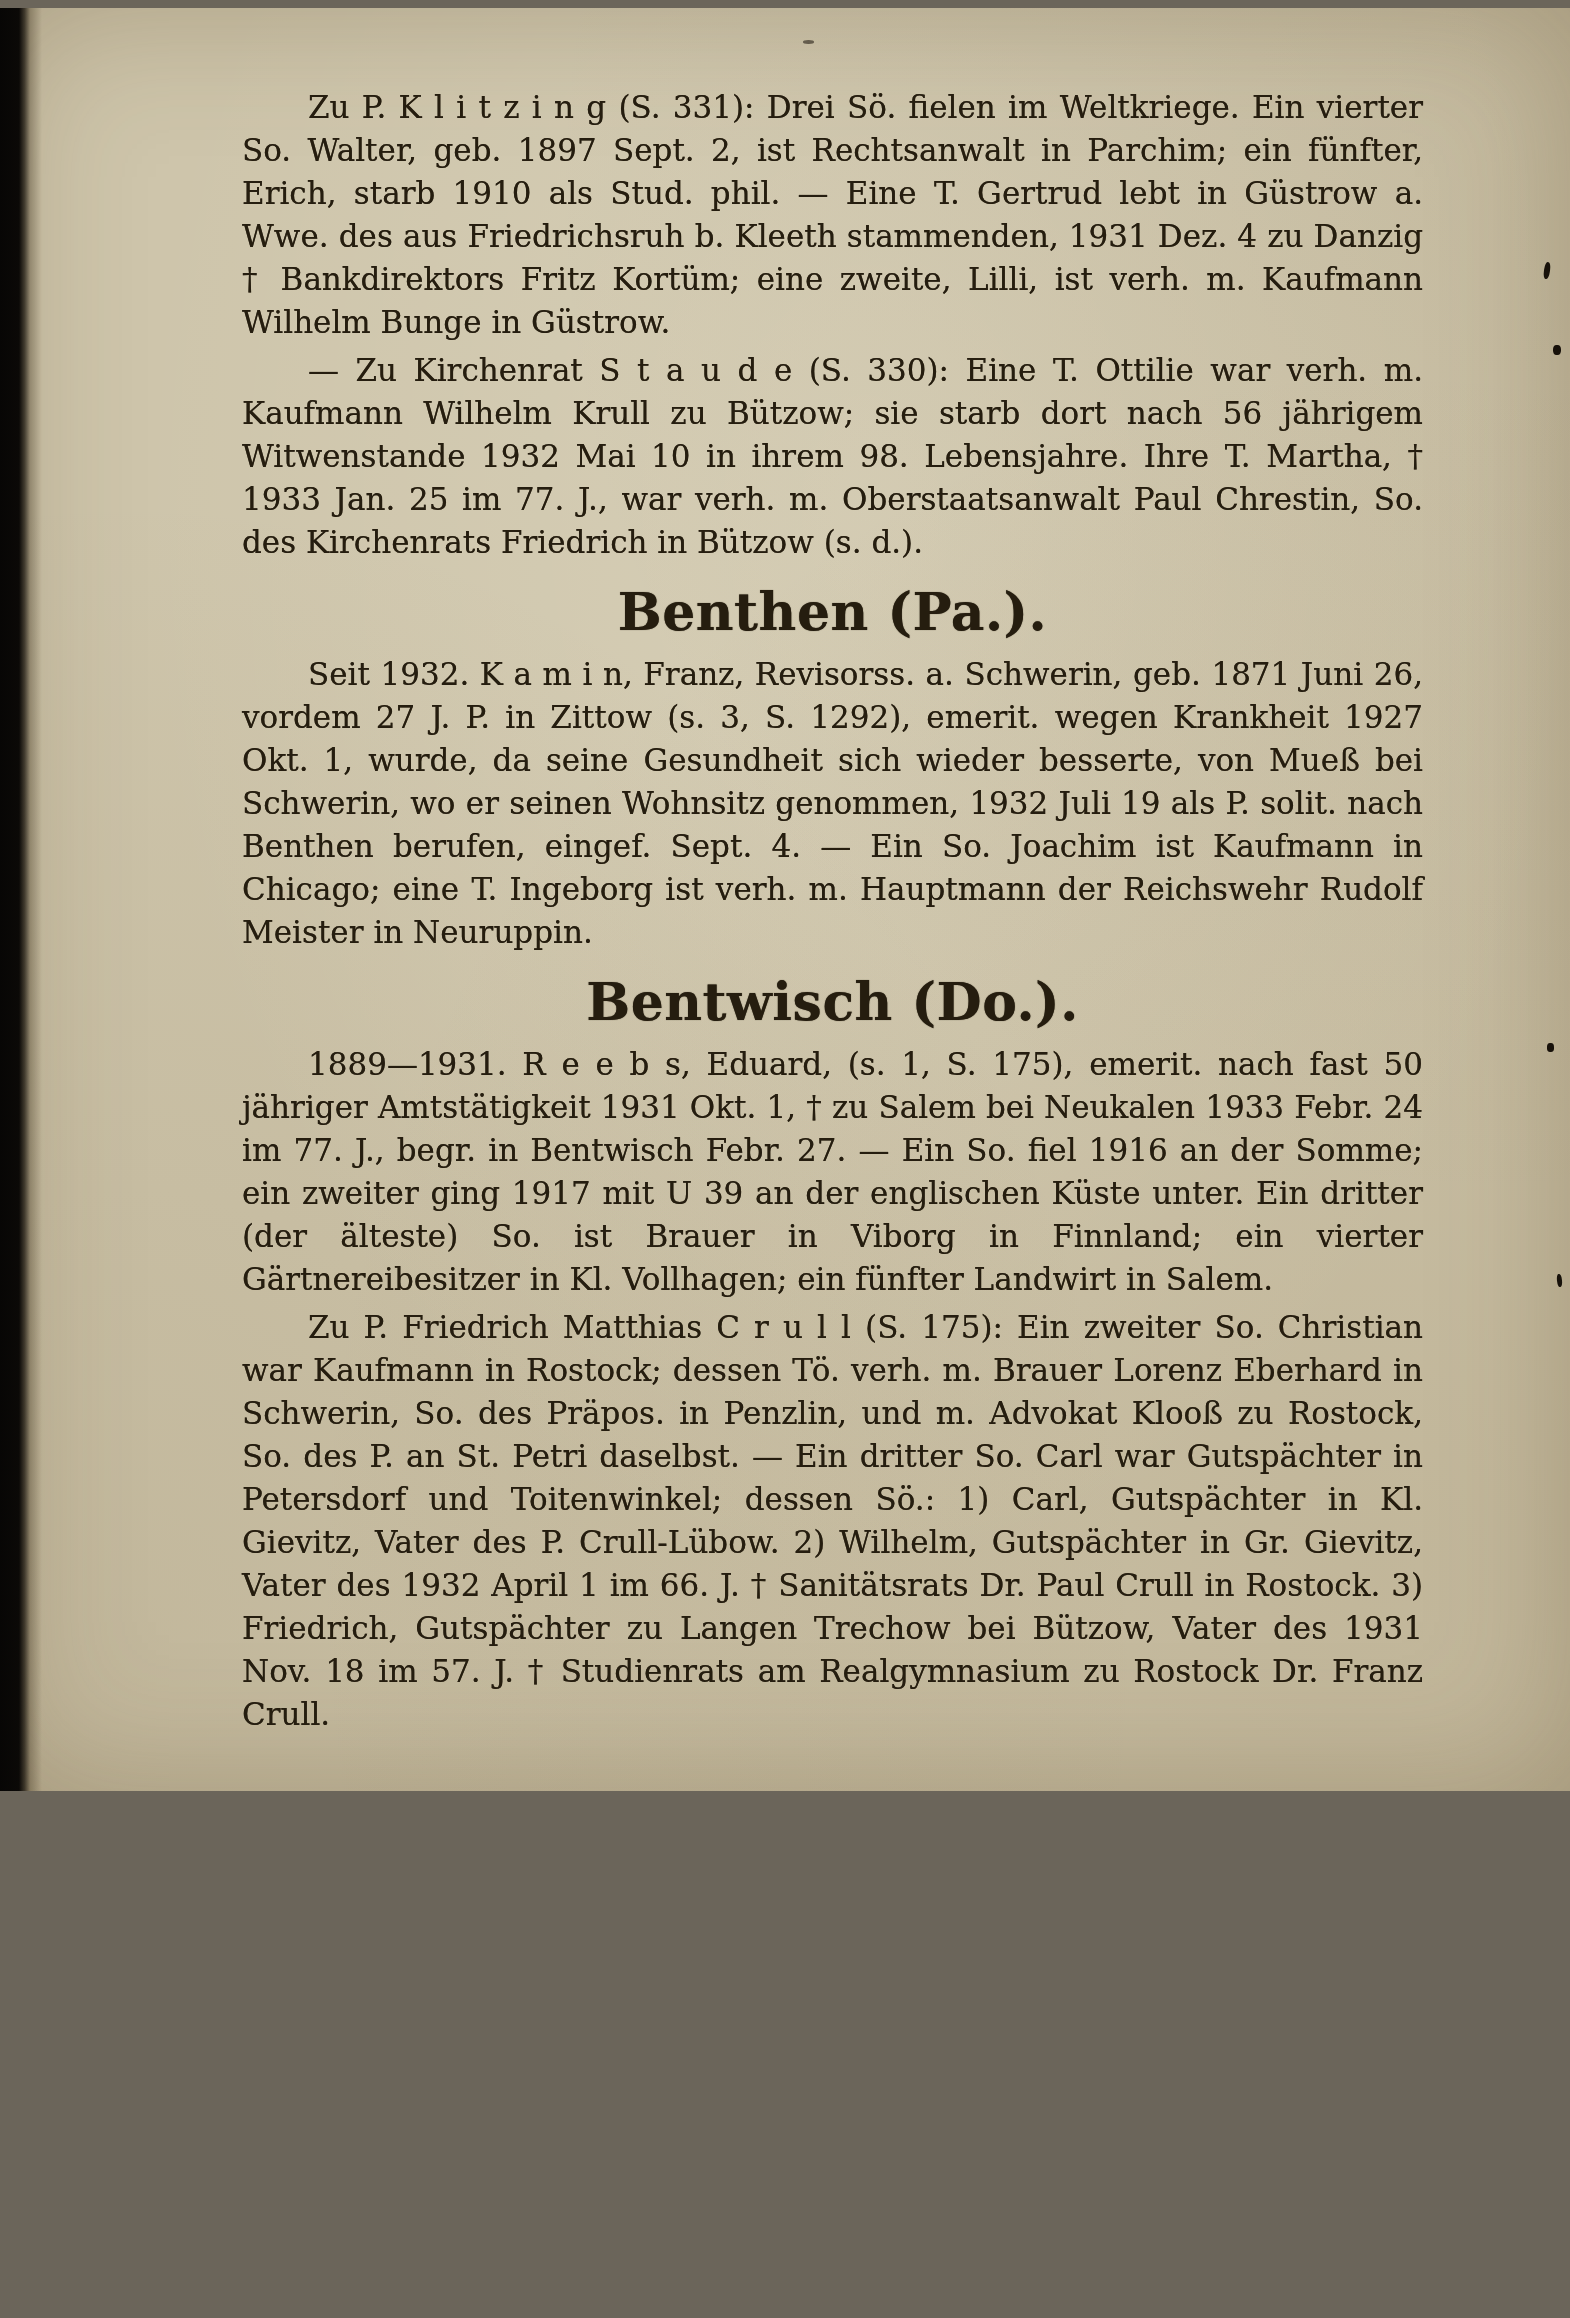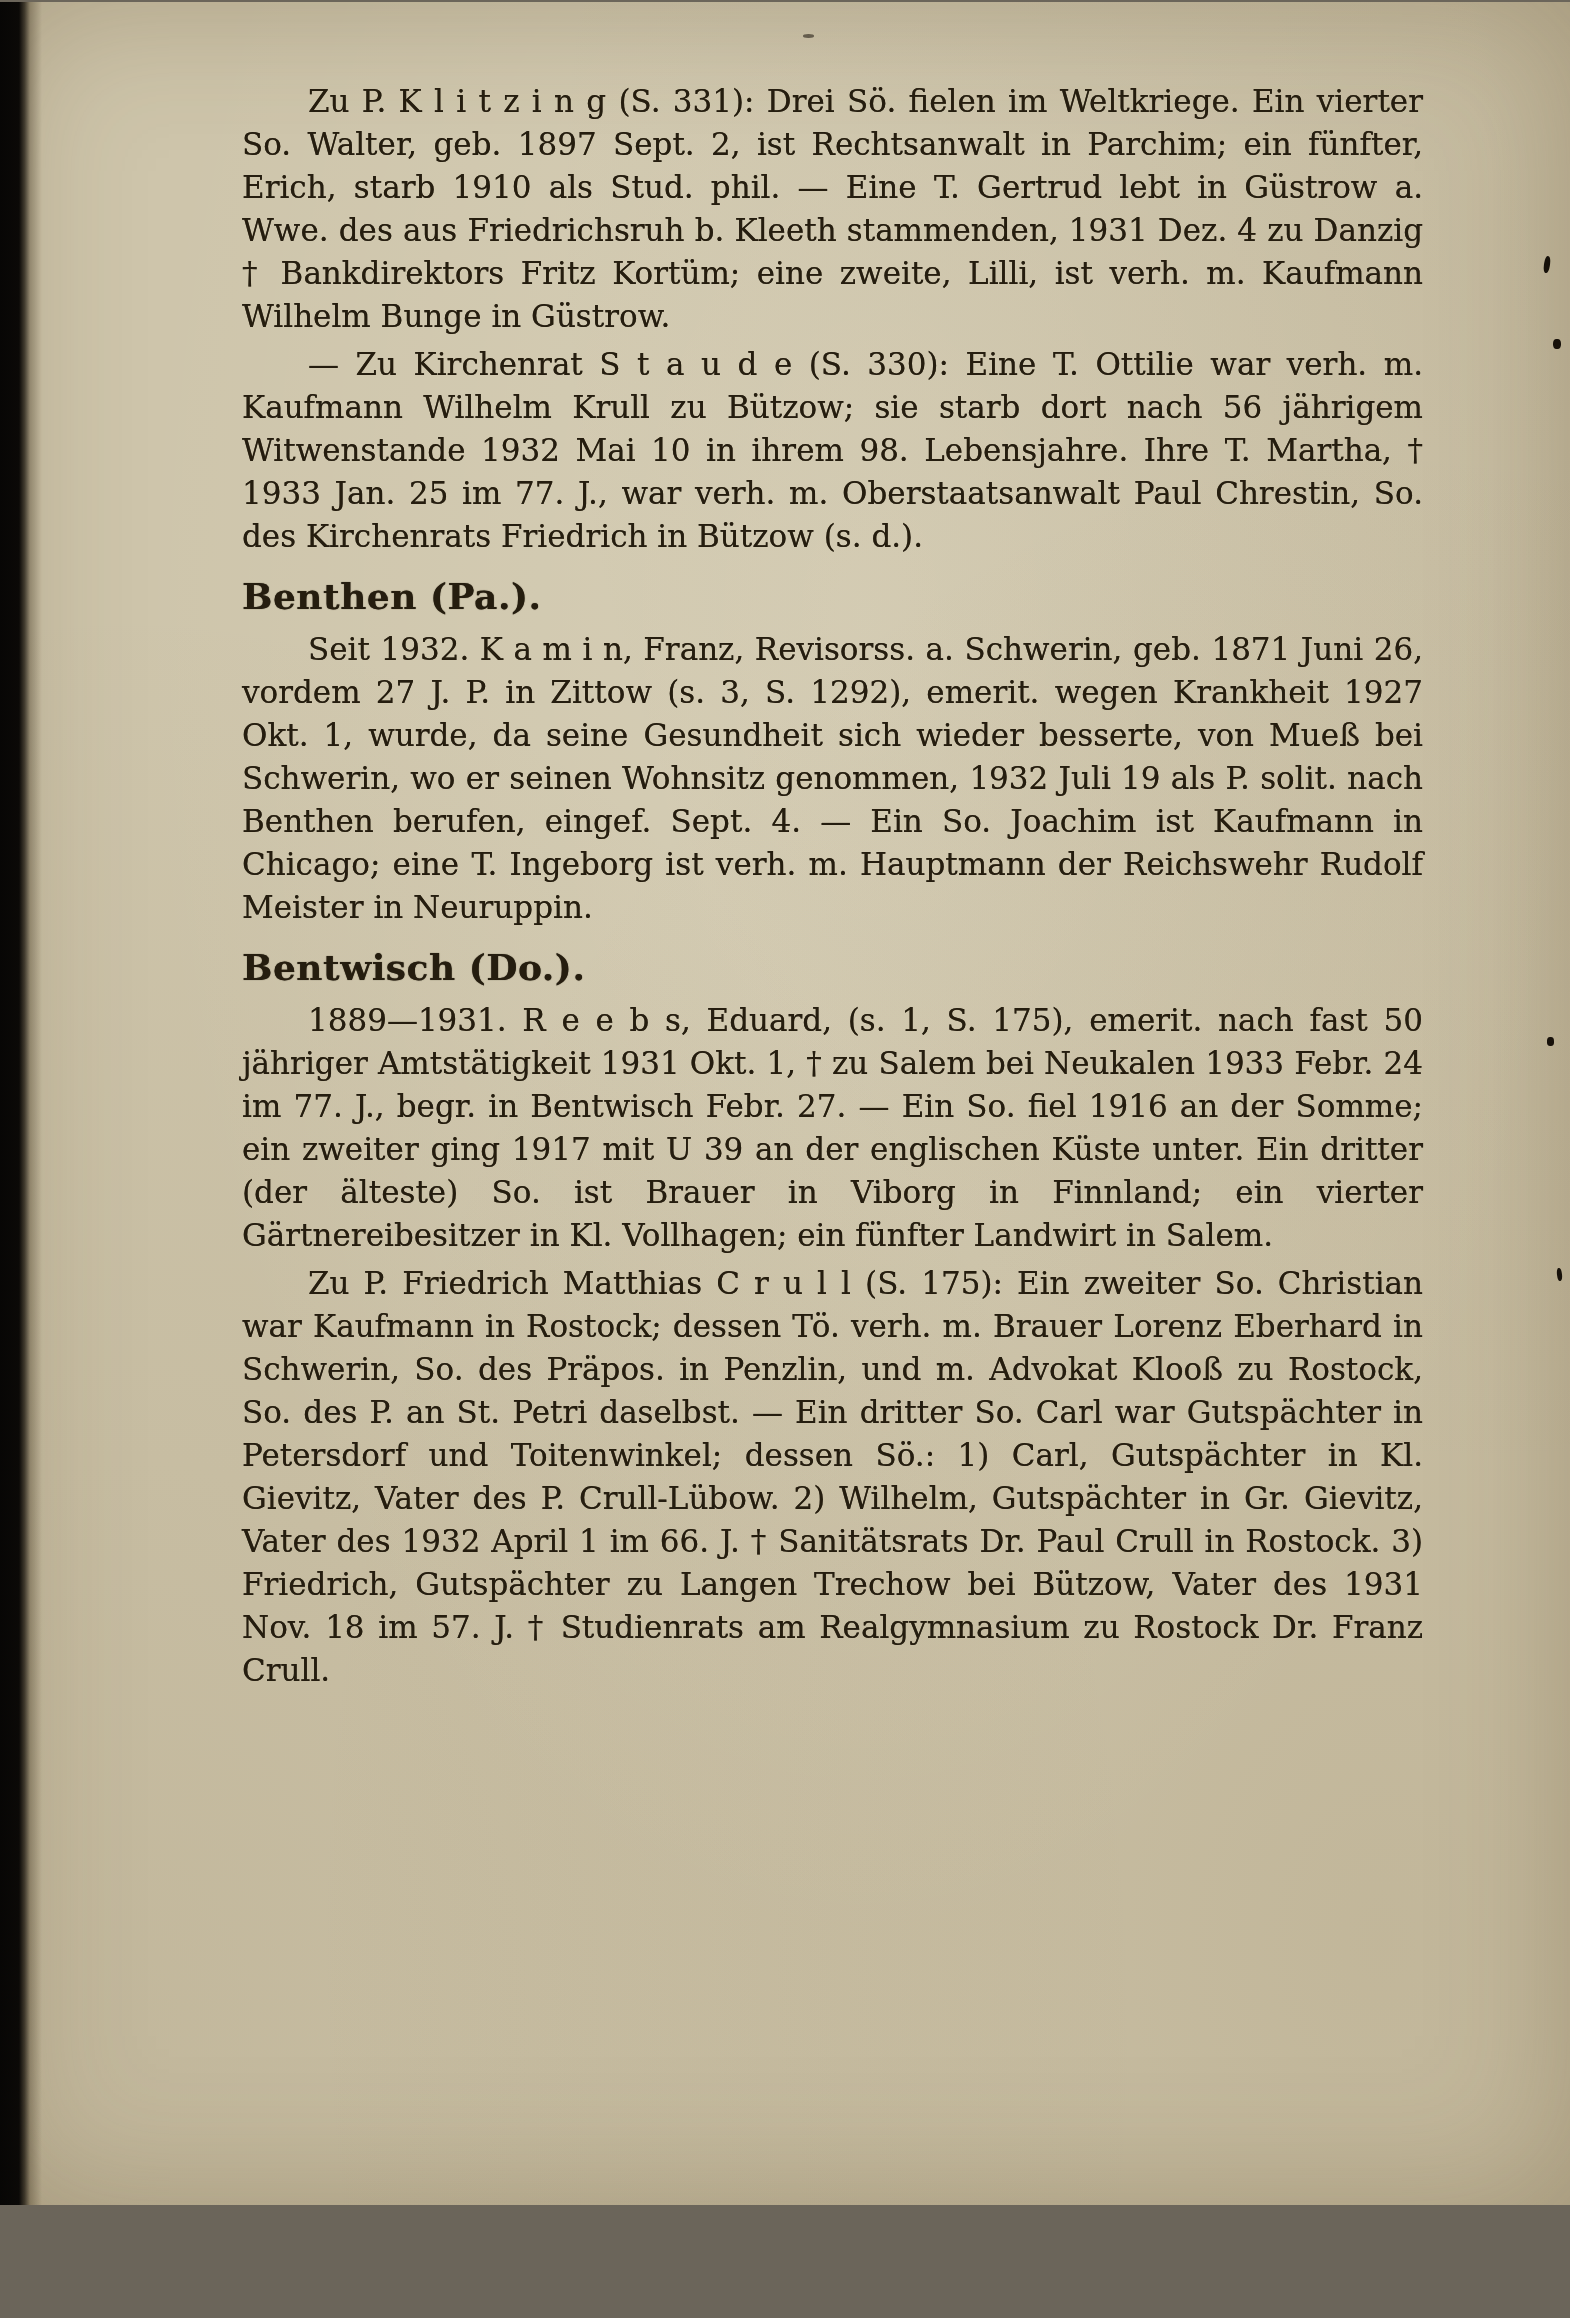--- a/index.html
+++ b/index.html
@@ -1,19 +1,19 @@
 <!DOCTYPE html>
 <html lang="de" style="font-size:15px"><head>
 <meta charset="utf-8">
 <style>
   html, body { margin:0; padding:0; background:#6b655a; }
   .page {
     position:relative;
-    width:1571px; height:2203px;
-    margin:2px auto;
+    width:1571px; height:1783px;
+    margin:8px auto;
     overflow:hidden;
     background:
       radial-gradient(ellipse at 55% 28%, rgba(255,252,238,.16), rgba(0,0,0,0) 60%),
       radial-gradient(ellipse at 88% 88%, rgba(118,94,50,.14), rgba(0,0,0,0) 55%),
       radial-gradient(ellipse at 8% 92%, rgba(110,88,48,.12), rgba(0,0,0,0) 50%),
       radial-gradient(ellipse at 95% 10%, rgba(110,88,48,.10), rgba(0,0,0,0) 45%),
       #cec5ab;
     box-shadow: inset 0 0 142px rgba(82,62,30,.30);
     color:#251d0f;
     font-family:"DejaVu Serif","Liberation Serif",serif;
@@ -30,22 +30,22 @@
     position:absolute; left:242px; top:78px; width:1181px;
   }
   .body-par {
     font-size:31px; line-height:43px;
     text-align:justify; text-indent:66px;
     margin:0 0 4.7px 0;
     hyphens:none;
     text-shadow:0 0 0.6px rgba(37,29,15,.75);
   }
   .section-heading {
-    font-size:36px; font-weight:bold;
-    text-align:left; text-indent:0;
+    font-size:52px; font-weight:bold;
+    text-align:center; text-indent:0;
     letter-spacing:0.5px;
     margin:17px 0 11.4px 0;
     text-shadow:0 0 0.9px rgba(37,29,15,.85);
   }
   .page-number {
     position:absolute; left:248px; top:2239px;
     font-size:29px;
     text-shadow:0 0 0.6px rgba(37,29,15,.75);
   }
   .speck {

